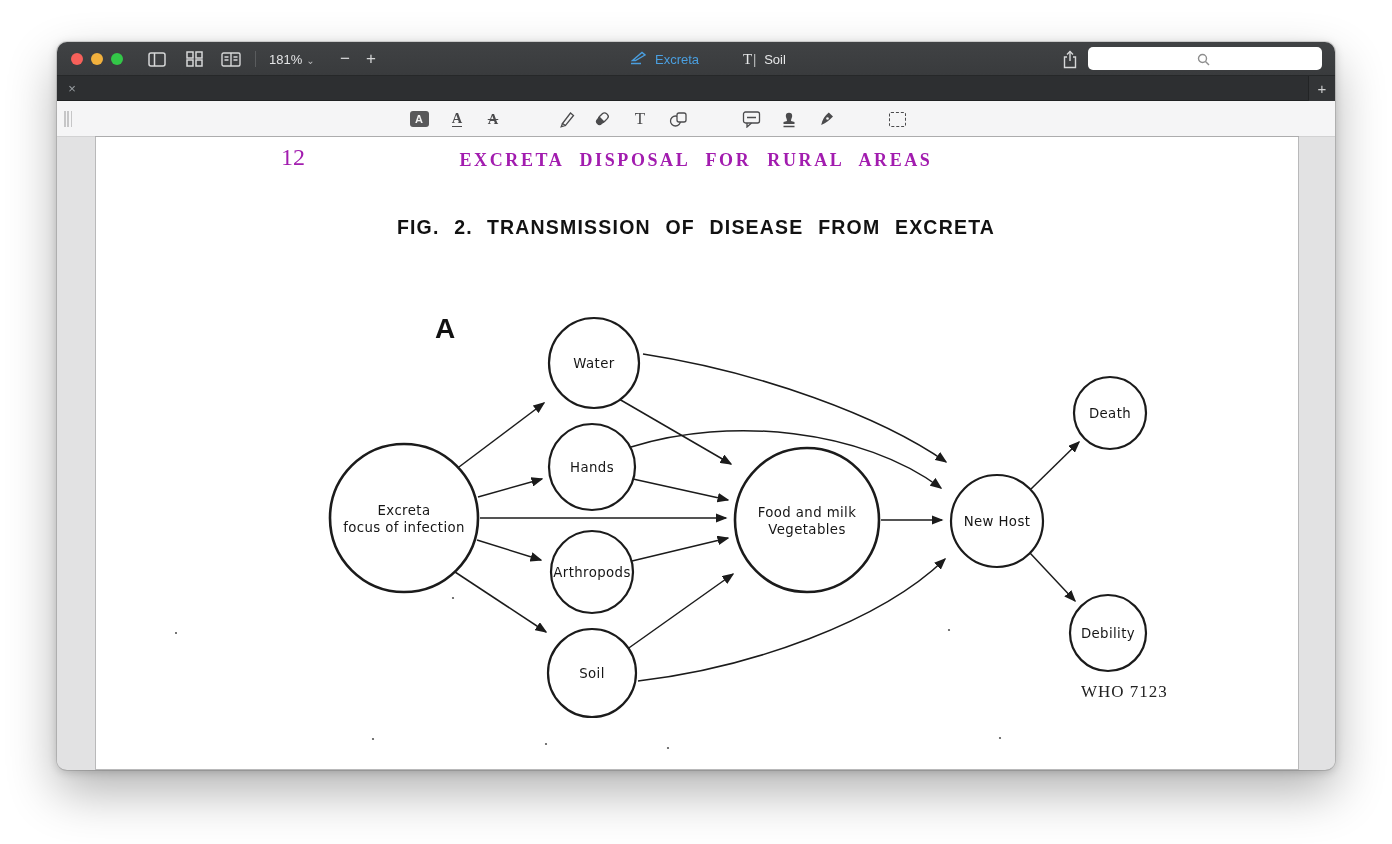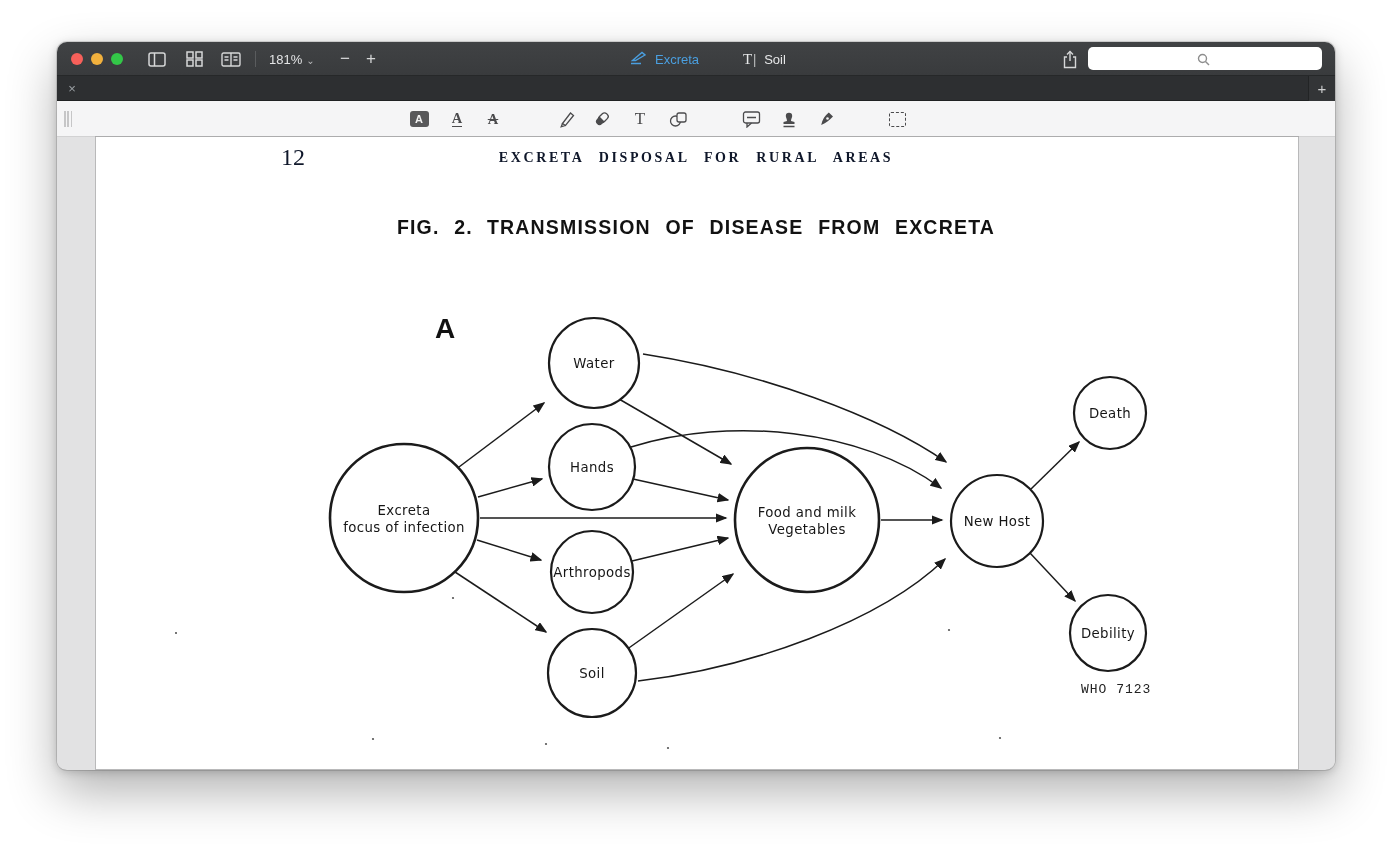--- a/index.html
+++ b/index.html
@@ -47,28 +47,28 @@
   .anno-icon svg { display:block; }
   .hlA { width:19px; height:16px; background:#58585a; border-radius:3px; color:#f2f2f2; font-size:11px; font-weight:bold; display:flex; align-items:center; justify-content:center; }
   .ulA { font-size:14.5px; font-weight:bold; font-family:"Liberation Serif",serif; border-bottom:1.5px solid #4b4b4d; line-height:15px; }
   .stA { font-size:14.5px; font-weight:bold; font-family:"Liberation Serif",serif; text-decoration:line-through; }
   .txtT { font-size:17px; font-family:"Liberation Serif",serif; }
   .sel-box { width:17px; height:15px; border:1.6px dashed #4b4b4d; border-radius:2px; }
 
   
   .content { position:relative; height:632px; background:#e2e2e3; }
   .page { position:absolute; left:39px; top:0; width:1202px; height:632px; background:#ffffff; box-shadow:0 0 0 1px rgba(0,0,0,.18); }
-  .doc-text { position:absolute; color:#0f172a; white-space:nowrap; }
+  .doc-text { position:absolute; color:#a21caf; white-space:nowrap; }
   .page-number { left:224px; top:7px; font-family:"Liberation Serif",serif; font-size:24px; }
-  .running-head { left:0; width:1278px; text-align:center; top:13px; font-family:"Liberation Serif",serif; font-size:14px; font-weight:600; letter-spacing:2.6px; word-spacing:9px; }
+  .running-head { left:0; width:1278px; text-align:center; top:13px; font-family:"Liberation Serif",serif; font-size:18px; font-weight:600; letter-spacing:2.6px; word-spacing:9px; }
   .fig-title { left:0; width:1278px; text-align:center; top:79px; font-size:19.5px; font-weight:bold; letter-spacing:1.2px; word-spacing:8px; color:#121212; }
   .fig-title .fig-label { margin-right:14px; }
   .fig-subtitle { left:0; width:1278px; text-align:center; top:130px; font-size:11.5px; font-weight:bold; letter-spacing:.5px; word-spacing:2px; color:#1a1a1a; }
   .variant-label { left:378px; top:176px; font-size:28px; font-weight:bold; color:#111; }
-  .credit { left:1024px; top:545px; font-family:Liberation Mono, monospace; font-size:13px; letter-spacing:1px; color:#222; }
+  .credit { left:1024px; top:545px; font-family:Liberation Serif, serif; font-size:17px; letter-spacing:1px; color:#222; }
 
   .diagram-svg { position:absolute; left:0; top:0; width:1278px; height:632px; pointer-events:none; }
   .edge { fill:none; stroke:#1b1b1b; stroke-width:1.5; }
   .node { fill:#ffffff; stroke:#1b1b1b; }
   .node-label { font-family:"DejaVu Sans",sans-serif; font-size:13.3px; letter-spacing:.4px; fill:#161616; text-anchor:middle; }
   .speck { fill:#555; }
 </style>
 </head>
 <body>
 

